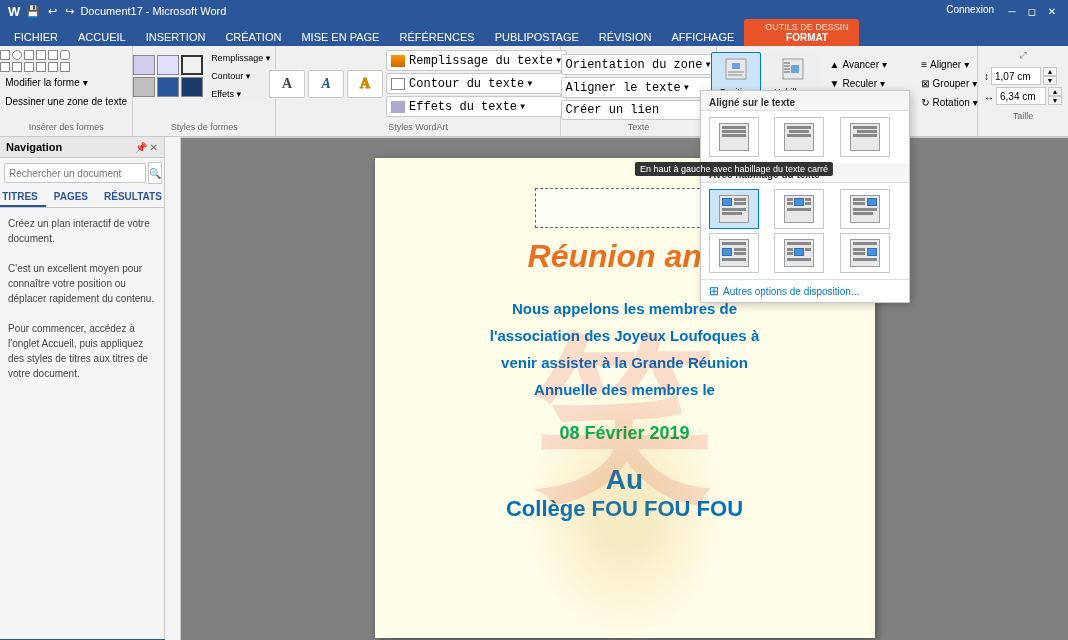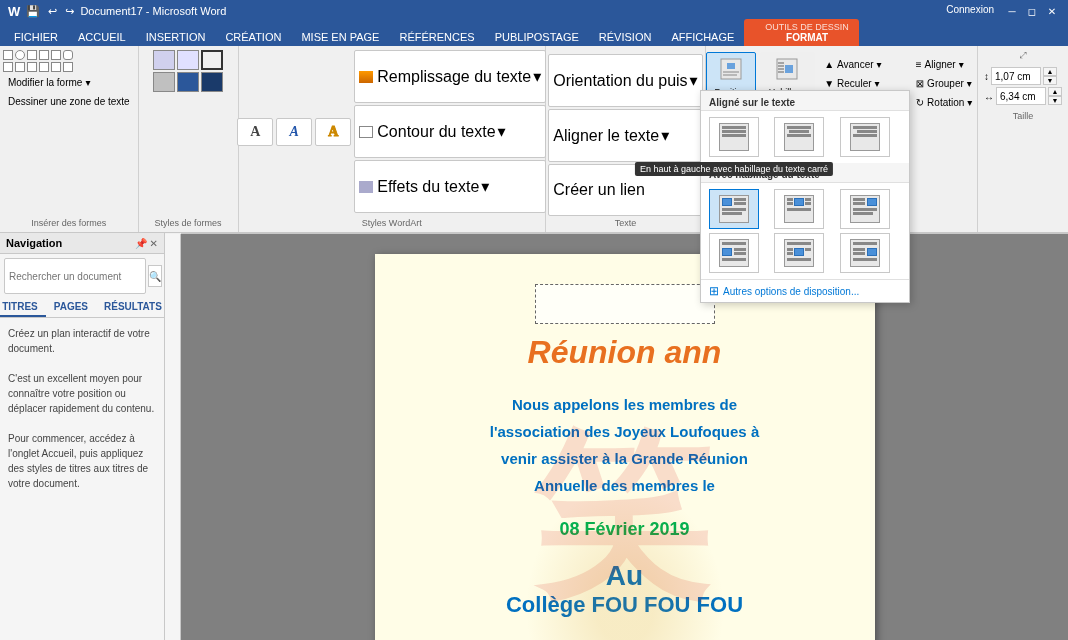--- a/index.html
+++ b/index.html
@@ -74,27 +74,28 @@
       background: white;
       cursor: pointer;
       font-size: 14px;
       font-weight: bold;
       border-radius: 2px;
     }
 
     
     .dropdown-btn {
       display: flex; align-items: center; gap: 2px;
-      padding: 16px 4px;
-      font-size: 16px;
+      padding: 2px 4px;
+      font-size: 12px;
       border: 1px solid #c8c8c8;
       background: white;
       cursor: pointer;
       border-radius: 2px;
       white-space: nowrap;
+      font-family: Liberation Mono, monospace;
     }
 
     
     .main-layout {
       display: flex;
       height: calc(640px - 22px - 24px - 70px - 22px);
     }
 
     
     .nav-panel {
@@ -438,20 +439,25 @@
         <div style="display:grid; grid-template-columns:repeat(3,22px); gap:2px;">
           <div style="width:22px;height:20px;border:1px solid #888;background:white;cursor:pointer;">
             <div style="width:100%;height:100%;background:rgba(100,100,200,0.3);"></div>
           </div>
           <div style="width:22px;height:20px;border:1px solid #888;background:#e0e0ff;cursor:pointer;"></div>
           <div style="width:22px;height:20px;border:2px solid #333;cursor:pointer;"></div>
           <div style="width:22px;height:20px;border:1px solid #888;background:#c0c0c0;cursor:pointer;"></div>
           <div style="width:22px;height:20px;border:1px solid #888;background:#2b579a;cursor:pointer;"></div>
           <div style="width:22px;height:20px;border:1px solid #888;background:#1a3a6a;cursor:pointer;"></div>
         </div>
+        <div style="display:flex;flex-direction:column;gap:2px;">
+          <button class="ribbon-small-btn" style="font-size:9px;">Remplissage ▾</button>
+          <button class="ribbon-small-btn" style="font-size:9px;">Contour ▾</button>
+          <button class="ribbon-small-btn" style="font-size:9px;">Effets ▾</button>
+        </div>
       </div>
     </div>
     <div class="ribbon-group-label">Styles de formes</div>
   </div>
 
   <div class="ribbon-group" style="min-width:140px;">
     <div class="ribbon-group-content">
       <div style="display:flex; gap:3px; align-items:center;">
         <div style="display:flex; gap:3px;">
           <div class="wordart-btn" style="font-family:serif; color:#444;">A</div>
@@ -474,21 +480,21 @@
         </div>
       </div>
     </div>
     <div class="ribbon-group-label">Styles WordArt</div>
   </div>
 
   <div class="ribbon-group" style="min-width:130px;">
     <div class="ribbon-group-content">
       <div style="display:flex;flex-direction:column;gap:2px; padding-top:4px;">
         <div class="dropdown-btn">
-          <span>Orientation du puis</span> ▾
+          <span>Orientation du zone</span> ▾
         </div>
         <div class="dropdown-btn">
           <span>Aligner le texte</span> ▾
         </div>
         <div class="dropdown-btn">
           <span>Créer un lien</span>
         </div>
       </div>
     </div>
     <div class="ribbon-group-label">Texte</div>
@@ -579,21 +585,21 @@
 
   <div class="nav-panel">
     <div class="nav-header">
       <span>Navigation</span>
       <div style="display:flex;gap:2px;">
         <button class="nav-close-btn">📌</button>
         <button class="nav-close-btn">✕</button>
       </div>
     </div>
     <div class="nav-search">
-      <input type="text" class="nav-search input" placeholder="Rechercher un document" style="flex: 1 1 0%; height: 36px; border: 1px solid rgb(200, 200, 200); padding: 2px 4px; font-size: 10px; border-radius: 2px;">
+      <input type="text" class="nav-search input" placeholder="Rechercher un document" style="flex: 1 1 0%; height: 20px; border: 1px solid rgb(200, 200, 200); padding: 2px 4px; font-size: 10px; border-radius: 2px;">
       <button class="nav-search-btn">🔍</button>
     </div>
     <div class="nav-tabs">
       <div class="nav-tab active">TITRES</div>
       <div class="nav-tab">PAGES</div>
       <div class="nav-tab">RÉSULTATS</div>
     </div>
     <div class="nav-content">
       <p>Créez un plan interactif de votre document.</p>
       <br>

